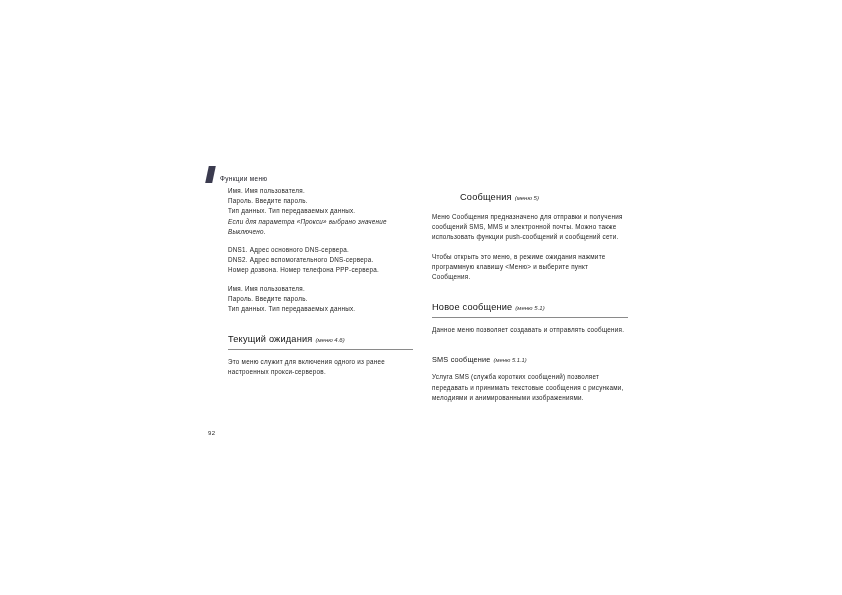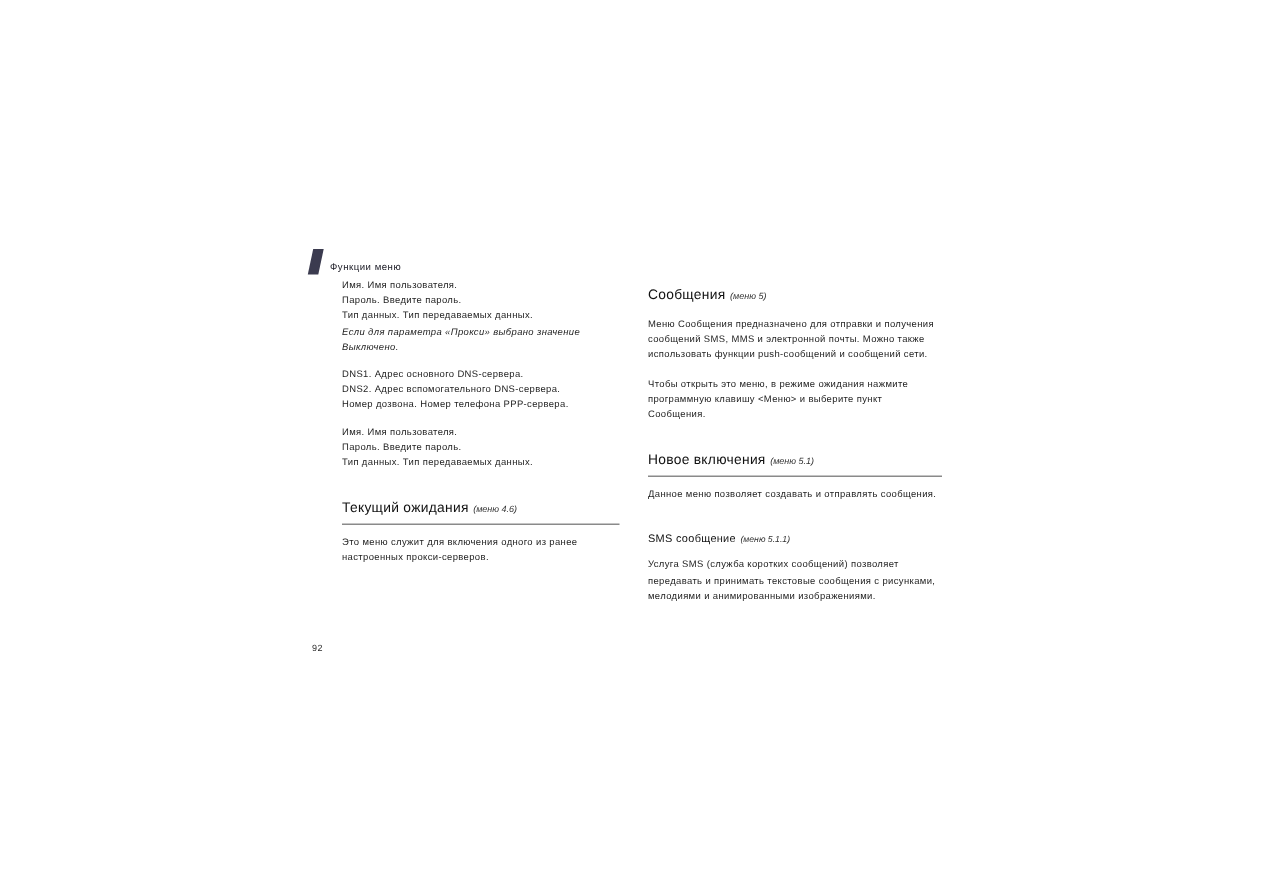--- a/index.html
+++ b/index.html
@@ -123,20 +123,21 @@
 
   
   .top-head {
     white-space: nowrap;
     margin-bottom: 8px;
   }
   .top-head .title {
     font-size: 9.2px;
     color: #111111;
     letter-spacing: 0.2px;
+    margin-left: 28px;
   }
   .top-head .ref {
     font-size: 6px;
     font-style: italic;
     color: #333333;
     margin-left: 3px;
   }
 
   .page-number {
     position: absolute;
@@ -186,21 +187,21 @@
   <div class="col-right">
 
     <div class="top-head">
       <span class="title">Сообщения</span><span class="ref">(меню 5)</span>
     </div>
 
     <p class="body-p">Меню Сообщения предназначено для отправки и получения сообщений SMS, MMS и электронной почты. Можно также использовать функции push-сообщений и сообщений сети.</p>
     <p class="body-p spaced">Чтобы открыть это меню, в режиме ожидания нажмите программную клавишу &lt;Меню&gt; и выберите пункт Сообщения.</p>
 
     <div class="sec-head">
-      <span class="title">Новое включения</span><span class="ref">(меню 5.1)</span>
+      <span class="title">Новое сообщение</span><span class="ref">(меню 5.1)</span>
     </div>
     <p class="body-p sec-head-body">Данное меню позволяет создавать и отправлять сообщения.</p>
 
     <div class="sub-head">
       <span class="title">SMS сообщение</span><span class="ref">(меню 5.1.1)</span>
     </div>
     <p class="body-p sub-head-body">Услуга SMS (служба коротких сообщений) позволяет передавать и принимать текстовые сообщения с рисунками, мелодиями и анимированными изображениями.</p>
 
   </div>
 

